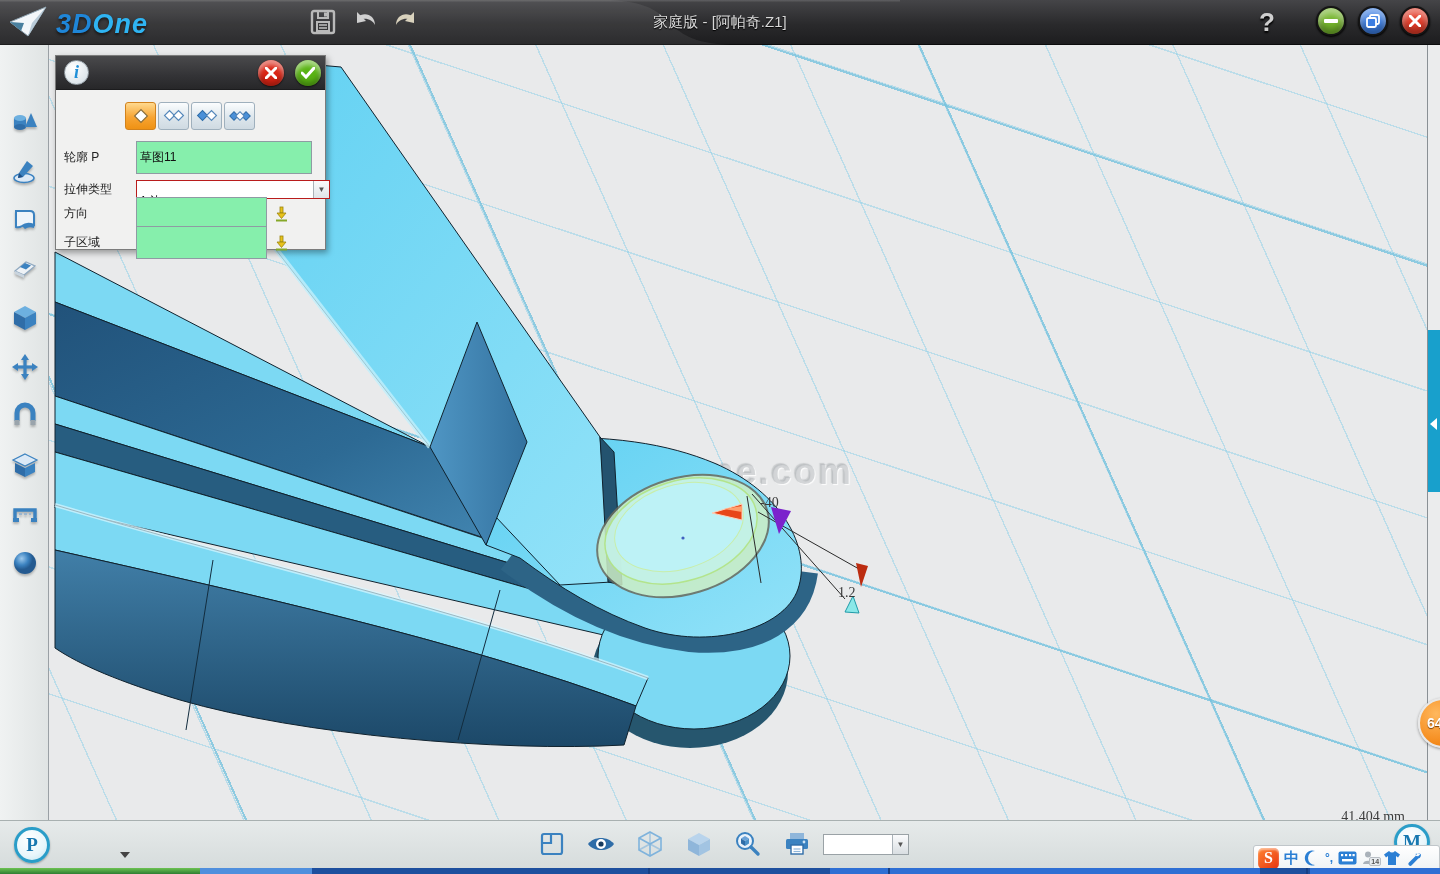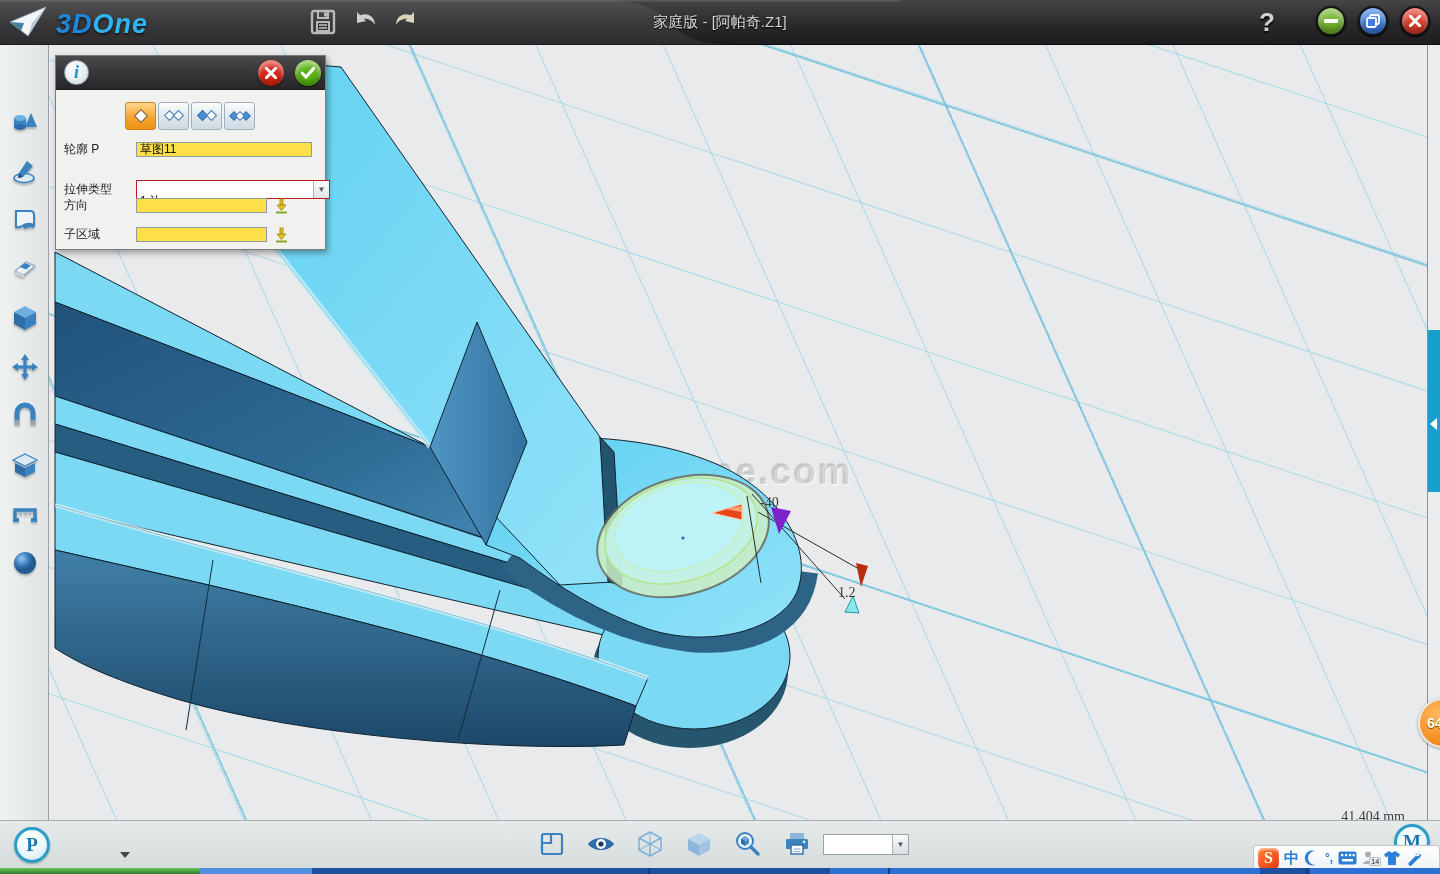--- a/index.html
+++ b/index.html
@@ -60,21 +60,21 @@
     display:flex;align-items:center;justify-content:center;color:#fff;font-weight:bold;font-size:15px;
     box-shadow:inset 0 5px 5px rgba(255,255,255,.5),inset 0 -4px 5px rgba(0,0,0,.3),0 1px 2px rgba(0,0,0,.6);}
   .dlg-close{left:202px;background:#d92414;}
   .dlg-ok{left:239px;background:#59b313;}
   .dlg-btnrow{position:absolute;left:69px;top:46px;display:flex;gap:2px;}
   .dia-btn{width:31px;height:28px;border:1px solid #9fb0bd;border-radius:3px;cursor:pointer;
     background:linear-gradient(#fbfdfe,#dde6ec 55%,#cfdae2);display:flex;align-items:center;justify-content:center;}
   .dia-btn.active{border:1px solid #d2821c;background:linear-gradient(#ffd98e,#f7a433 55%,#ef9214);}
   .dlg-row{position:absolute;left:8px;display:flex;align-items:center;font-size:12px;color:#222;}
   .dlg-label{width:72px;}
-  .dlg-input{width:176px;height:15px;border:1px solid #8f9ba3;background:#fde047;font-size:12px;padding:0 3px;color:#111;}
+  .dlg-input{width:176px;height:33px;border:1px solid #8f9ba3;background:#86efac;font-size:12px;padding:0 3px;color:#111;}
   .dlg-input.short{width:131px;}
   .dlg-select{position:relative;width:194px;height:19px;border:1px solid #b91c1c;background:#fff;
     font-size:12px;padding:12px 18px 0 3px;color:#111;cursor:pointer;}
   .dlg-select .dd-btn{position:absolute;right:0;top:0;width:16px;height:17px;border-left:1px solid #aab2b8;
     background:linear-gradient(#fafbfc,#dfe4e8);display:flex;align-items:center;justify-content:center;
     color:#555;font-size:8px;}
   .pick-ico{margin-left:6px;cursor:pointer;}
 
   
   .rightstrip{position:absolute;left:1427px;top:45px;width:13px;height:775px;background:#ebeced;border-left:1px solid #8a9095;}

